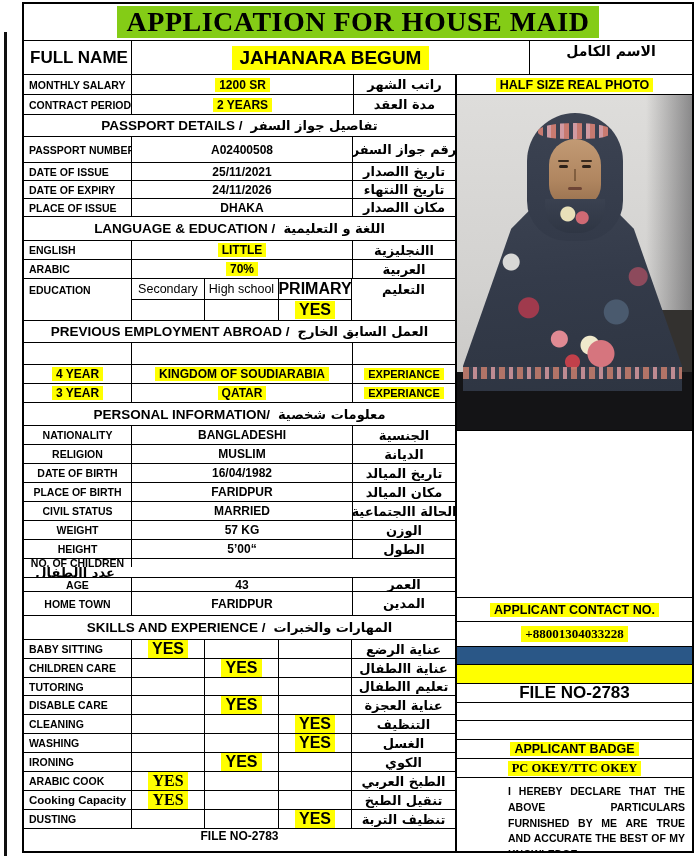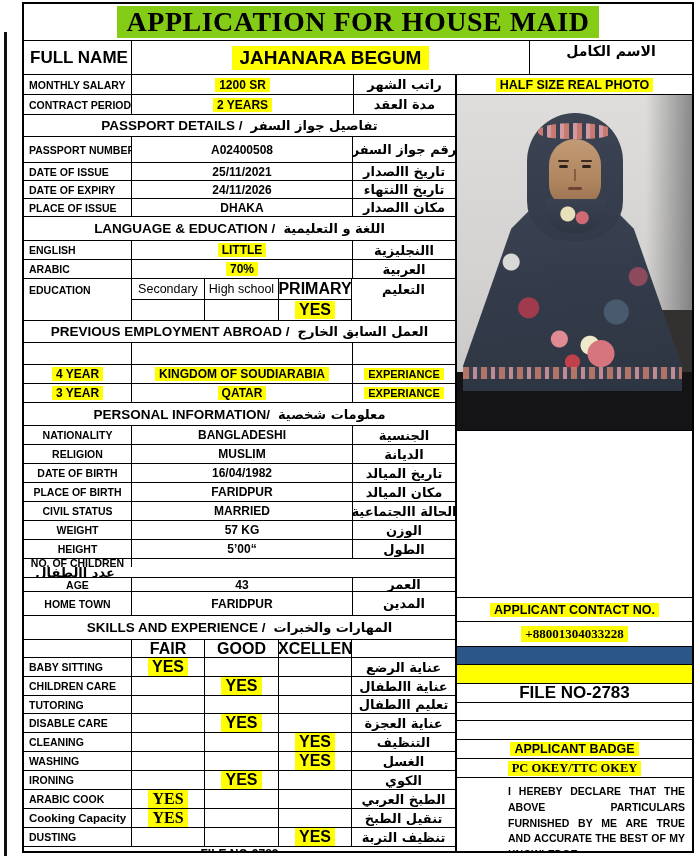--- a/index.html
+++ b/index.html
@@ -272,27 +272,20 @@
         <div class="row" style="height:24px;">
           <div class="c lab ctr">HOME TOWN</div>
           <div class="c val">FARIDPUR</div>
           <div class="c ar" dir="rtl">المدين</div>
         </div>
 
         <div class="sec" style="height:24px;">
           <span class="en">SKILLS AND EXPERIENCE /</span>
           <span class="arh" dir="rtl">المهارات والخبرات</span>
         </div>
-        <div class="row" style="height:18px;">
-          <div class="c lab"></div>
-          <div class="c sub">FAIR</div>
-          <div class="c sub" style="width:74px;">GOOD</div>
-          <div class="c sub">EXCELLENT</div>
-          <div class="c" style="flex:1;"></div>
-        </div>
 
         <div class="row" style="height:19px;">
           <div class="c lab">BABY SITTING</div>
           <div class="c sub">
               <span class="hl">YES</span>
             </div>
           <div class="c sub" style="width:74px;">
               <span class="hl"></span>
             </div>
           <div class="c sub">

